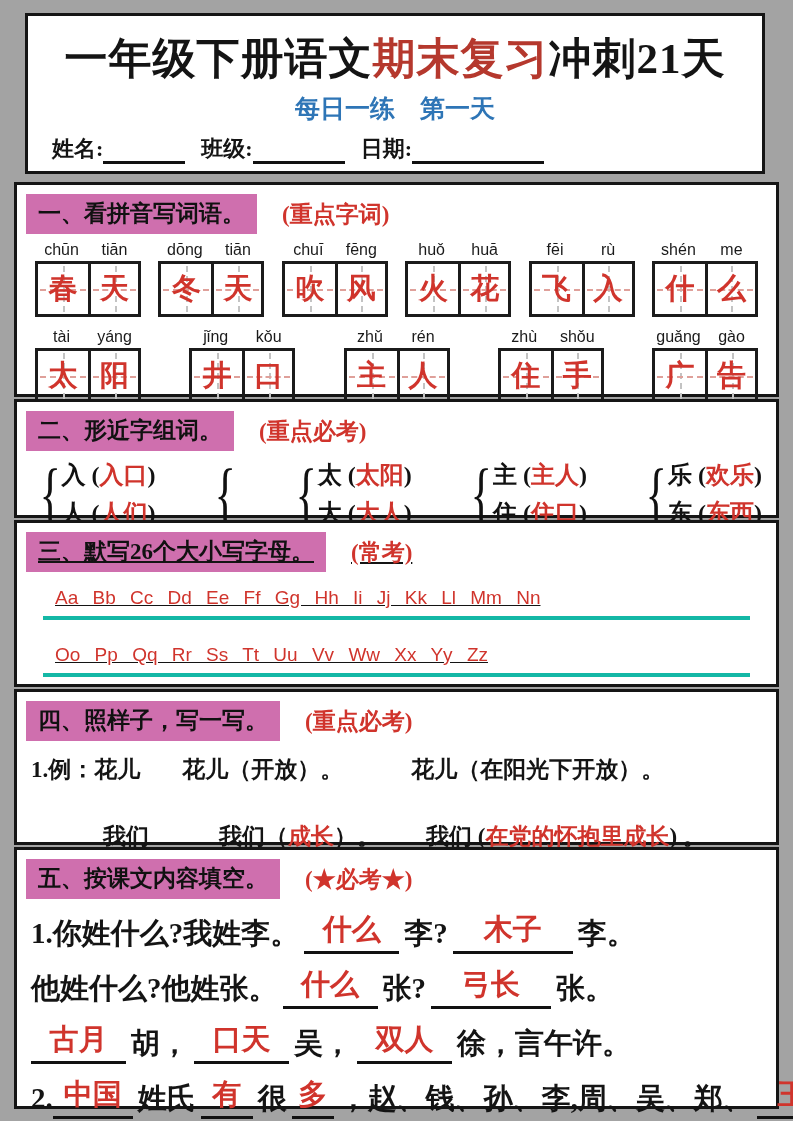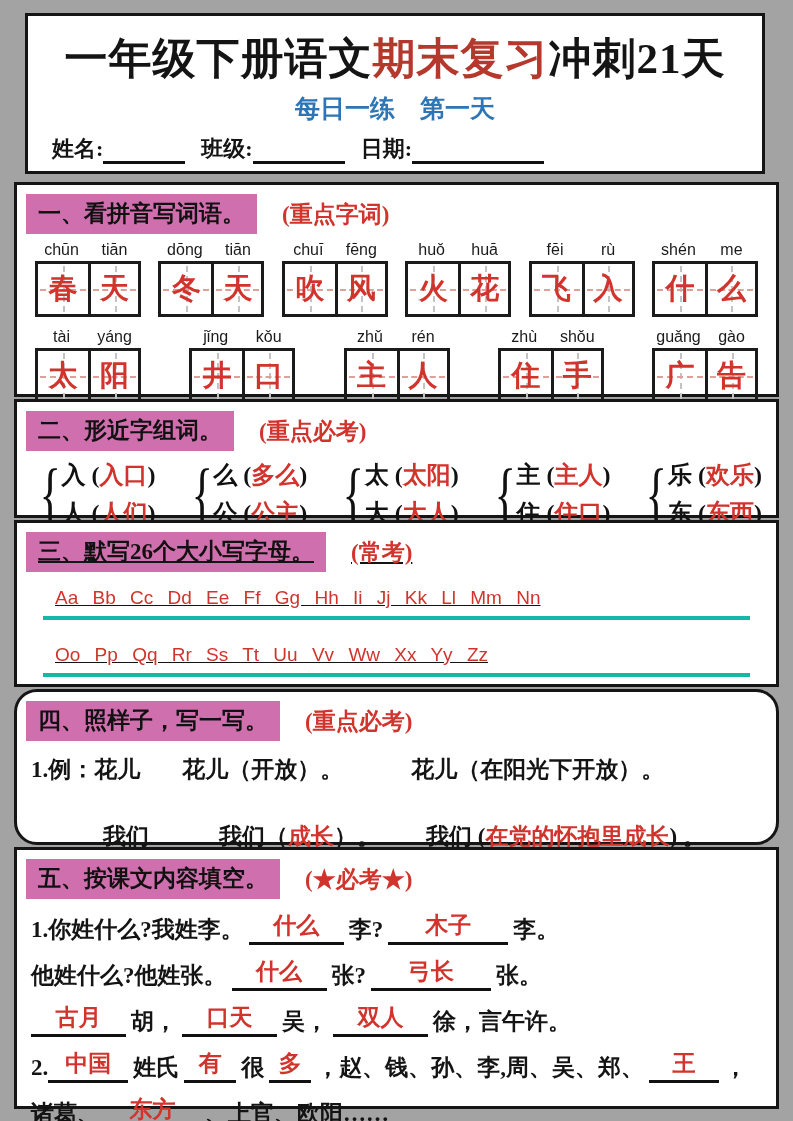--- a/index.html
+++ b/index.html
@@ -33,21 +33,21 @@
   .blank.w2 { width:92px;  margin-right:16px; }
   .blank.w3 { width:132px; }
   
   .sec {
     position:absolute; left:14px; width:765px;
     border:3px solid #151515; background:#fff;
   }
   #s1 { top:182px; height:215px; }
   #s2 { top:399px; height:119px; }
   #s3 { top:520px; height:167px;text-decoration:underline; }
-  #s4 { top:689px; height:156px;border-radius:23px; }
+  #s4 { top:689px; height:156px; }
   #s5 { top:847px; height:262px; }
   .sec-h { display:flex; align-items:center; gap:25px; margin:9px 0 0 9px; font-family:"Liberation Serif", serif; }
   .hl   { background:#cf6fae; color:#111; font-weight:bold; font-size:23px; padding:4px 12px 5px 12px; white-space:nowrap; }
   .note { color:#d0342c; font-weight:bold; font-size:23px; white-space:nowrap; }
   
   .py-row { display:flex; justify-content:space-between; padding:0 18px; margin-top:7px; }
   .py-row.second { margin-top:11px; }
   .py-group { display:flex; flex-direction:column; align-items:center; }
   .py-labels { display:flex; margin-bottom:2px; }
   .py-labels span { width:53px; text-align:center; font-size:16px; color:#1a1a1a; white-space:nowrap; }
@@ -74,21 +74,21 @@
   }
   .abc-block.second { margin-top:24px; }
   
   .s4-line { margin:13px 0 0 14px; font-size:23px; font-weight:bold; white-space:nowrap; font-family:"Liberation Serif", serif; }
   .s4-line .red { color:#d0342c; }
   .gap1 { display:inline-block; width:42px; }
   .gap2 { display:inline-block; width:68px; }
   .gap3 { display:inline-block; width:70px; }
   .gap4 { display:inline-block; width:46px; }
   
-  .s5-line { margin:11px 0 0 14px; font-size:23px; font-weight:bold; white-space:nowrap; font-family:"Liberation Serif", serif; }
+  .s5-line { margin:11px 0 0 14px; font-size:29px; font-weight:bold; white-space:nowrap; font-family:"Liberation Serif", serif; }
   .fill {
     display:inline-block; color:#d0342c; border-bottom:3px solid #111;
     text-align:center; padding:0 4px 1px 4px; margin:0 5px; vertical-align:bottom;
   }
   .fw80 { min-width:80px; } .fw95 { min-width:95px; } .fw120 { min-width:120px; }
   .fw55 { min-width:52px; } .fw45 { min-width:42px; } .fw70 { min-width:70px; }
 </style>
 </head>
 <body>
 
@@ -275,24 +275,20 @@
     <div class="fj-row">
       <div class="fj-group">
         <span class="brace">{</span>
         <div class="fj-col">
           <div class="fj-line"><span>入</span> <span class="pn">(</span><span class="ans">入口</span><span class="pn">)</span></div>
           <div class="fj-line"><span>人</span> <span class="pn">(</span><span class="ans">人们</span><span class="pn">)</span></div>
         </div>
       </div>
       <div class="fj-group">
         <span class="brace">{</span>
-        <div class="fj-col">
-          <div class="fj-line"><span>么</span> <span class="pn">(</span><span class="ans">多么</span><span class="pn">)</span></div>
-          <div class="fj-line"><span>公</span> <span class="pn">(</span><span class="ans">公主</span><span class="pn">)</span></div>
-        </div>
       </div>
       <div class="fj-group">
         <span class="brace">{</span>
         <div class="fj-col">
           <div class="fj-line"><span>太</span> <span class="pn">(</span><span class="ans">太阳</span><span class="pn">)</span></div>
           <div class="fj-line"><span>大</span> <span class="pn">(</span><span class="ans">大人</span><span class="pn">)</span></div>
         </div>
       </div>
       <div class="fj-group">
         <span class="brace">{</span>

